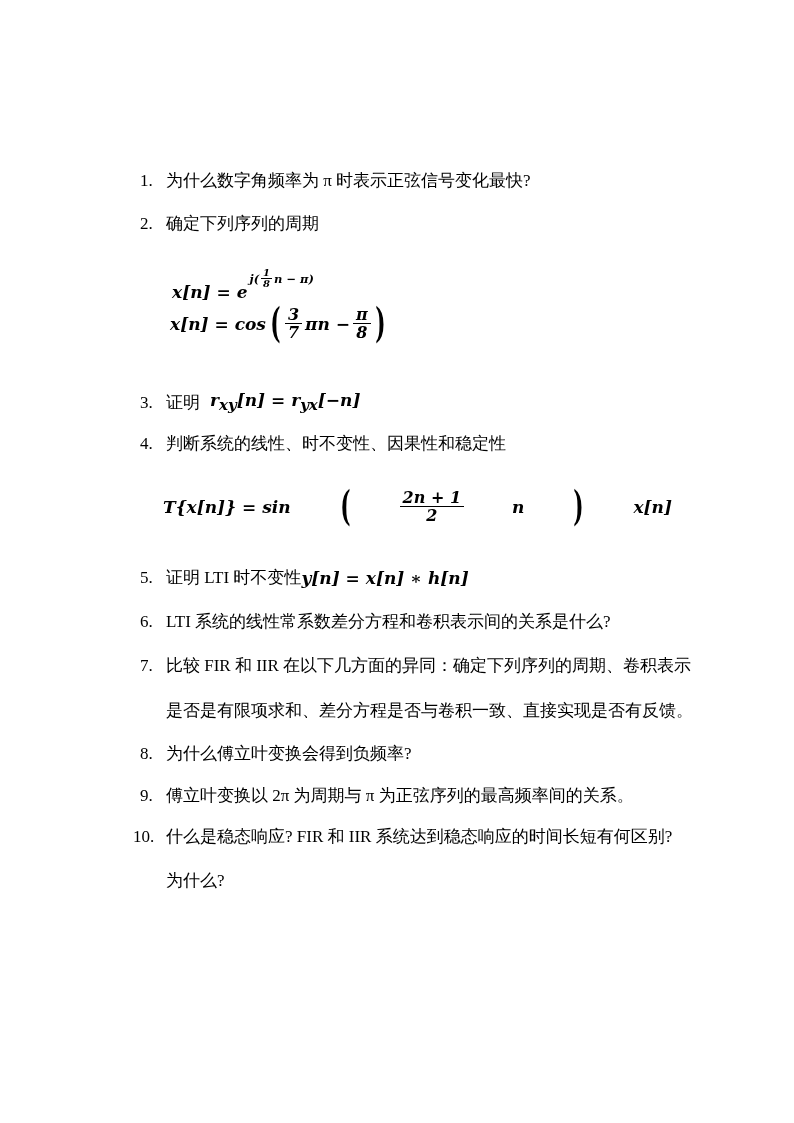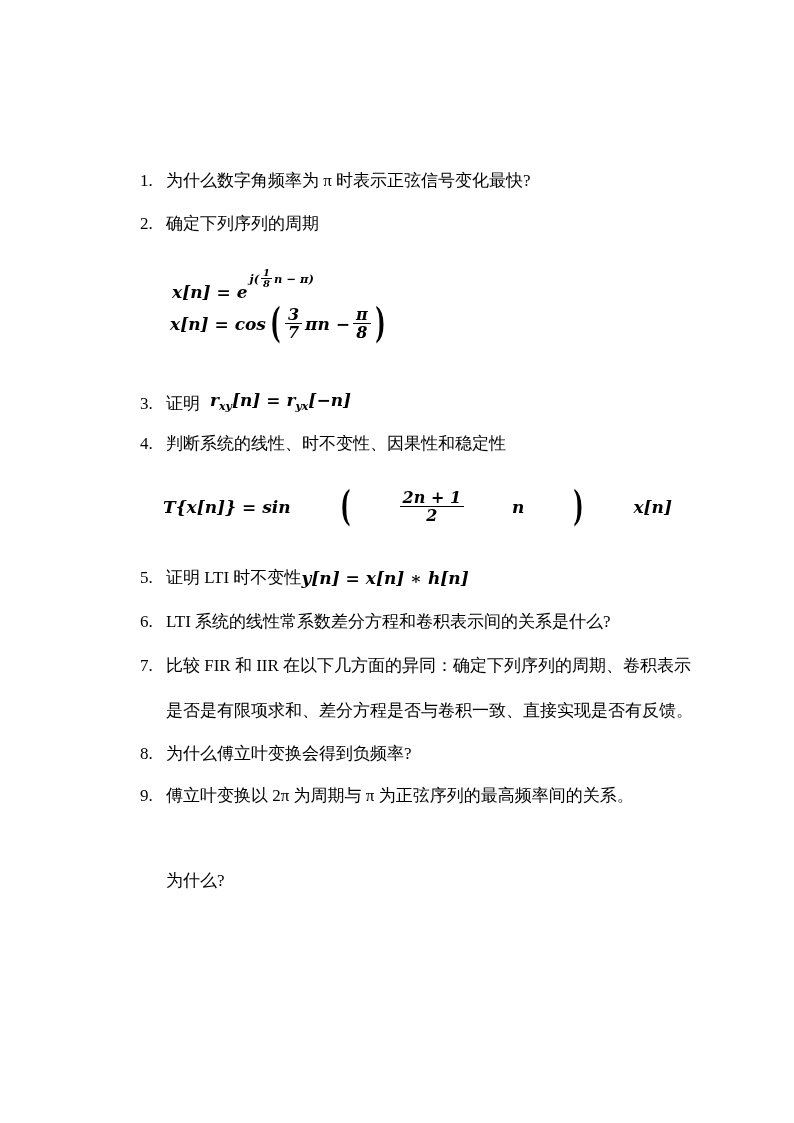--- a/index.html
+++ b/index.html
@@ -61,21 +61,21 @@
   .exp-sup {
     display: inline-flex;
     align-items: center;
     font-size: 11.5px;
     margin-bottom: 13px;
     margin-left: 2px;
     gap: 1px;
   }
   .exp-sup .frac { font-size: 10px; line-height: 1; }
   .exp-sup .frac .fn { border-bottom-width: 1px; padding: 0 2px; }
-  .sb { font-size: 11px; font-weight: bold; font-style: italic; margin-top: 48px; }
+  .sb { font-size: 15px; font-weight: bold; font-style: italic; margin-top: 48px; }
   .gap-l { margin-left: 10px; }
   .gap-s { }
 </style>
 </head>
 <body>
 
 <div class="page">
 
 
   <div class="row num-row" style="top:171px; left:140px;">
@@ -161,18 +161,22 @@
   <div class="row num-row" style="top:744px; left:140px;">
     <span class="no">8.</span>
     <span class="txt">为什么傅立叶变换会得到负频率?</span>
   </div>
 
   <div class="row num-row" style="top:786px; left:140px;">
     <span class="no">9.</span>
     <span class="txt">傅立叶变换以 2π 为周期与 π 为正弦序列的最高频率间的关系。</span>
   </div>
 
+  <div class="row num-row" style="top:827px; left:133px;">
+    <span class="no-wide">10.</span>
+    <span class="txt">什么是稳态响应? FIR 和 IIR 系统达到稳态响应的时间长短有何区别?</span>
+  </div>
 
   <div class="row" style="top:871px; left:166px;">
     <span>为什么?</span>
   </div>
 
 </div>
 
 </body></html>

